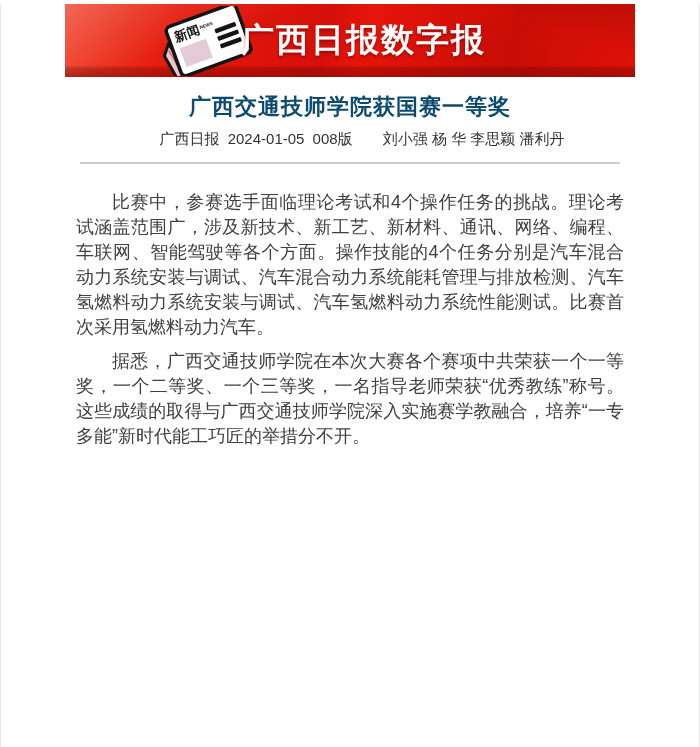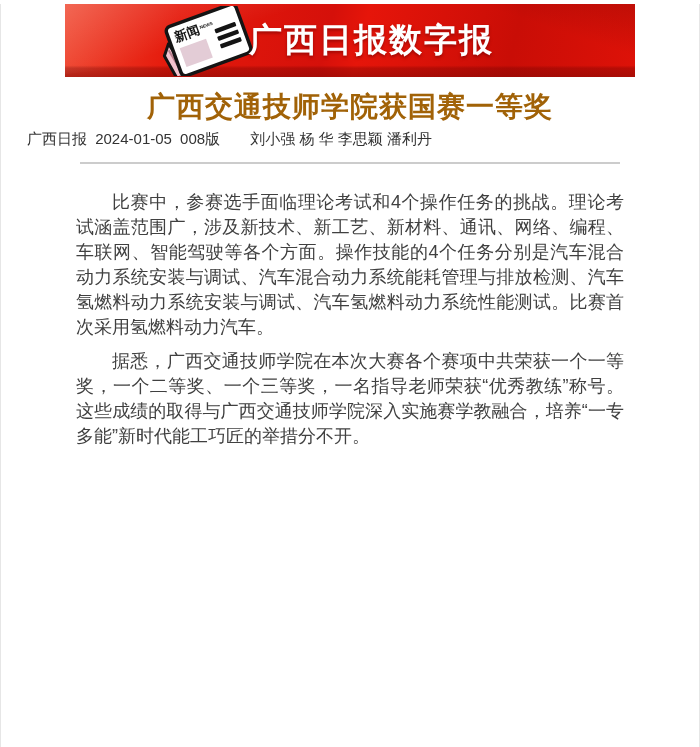--- a/index.html
+++ b/index.html
@@ -45,42 +45,43 @@
     transform: rotate(6deg);
     pointer-events: none;
   }
   .news-icon {
     position: absolute;
     left: 92px; top: 2px;
     z-index: 2;
   }
   .banner-title {
     position: absolute;
-    left: 184px; top: 50%;
+    left: 176px; top: 50%;
     transform: translateY(-52%);
     z-index: 2;
     color: #ffffff;
     font-size: 33px;
     font-weight: bold;
     letter-spacing: 2px;
     text-shadow: 0 2px 3px rgba(110,0,0,0.55);
     white-space: nowrap;
   }
   
   .article-title {
     margin-top: 16px;
     text-align: center;
-    font-size: 28px;
+    font-size: 22px;
     line-height: 27px;
     font-weight: bold;
-    color: #a16207;
+    color: #0c4a6e;
     letter-spacing: 1px;
   }
   .byline {
     margin-top: 9px;
+    text-align: center;
     font-size: 15px;
     line-height: 20px;
     color: #333333;
     padding-left: 24px;
   }
   .byline span { margin: 0 2px; }
   .byline .authors { margin-left: 24px; }
   .divider {
     width: 540px; height: 2px;
     margin: 13px auto 0 auto;

